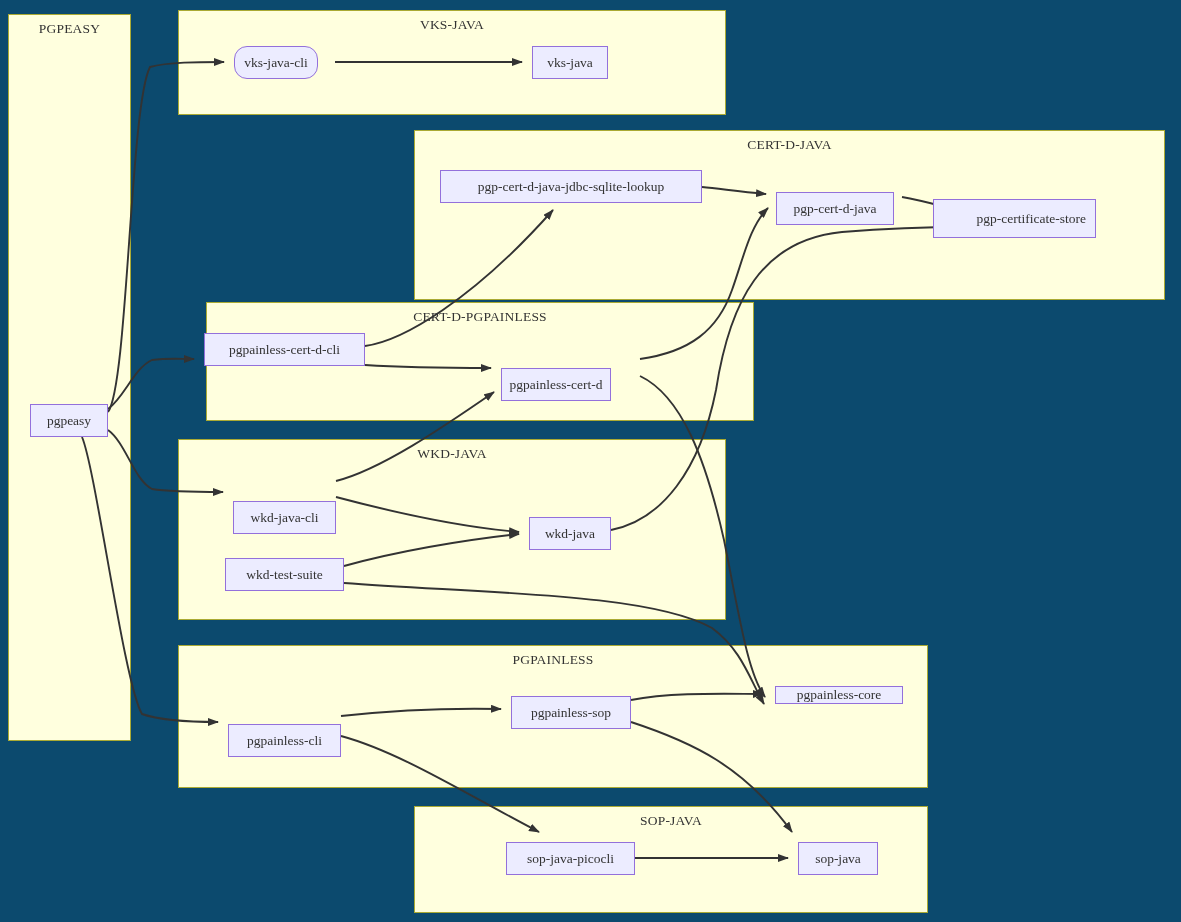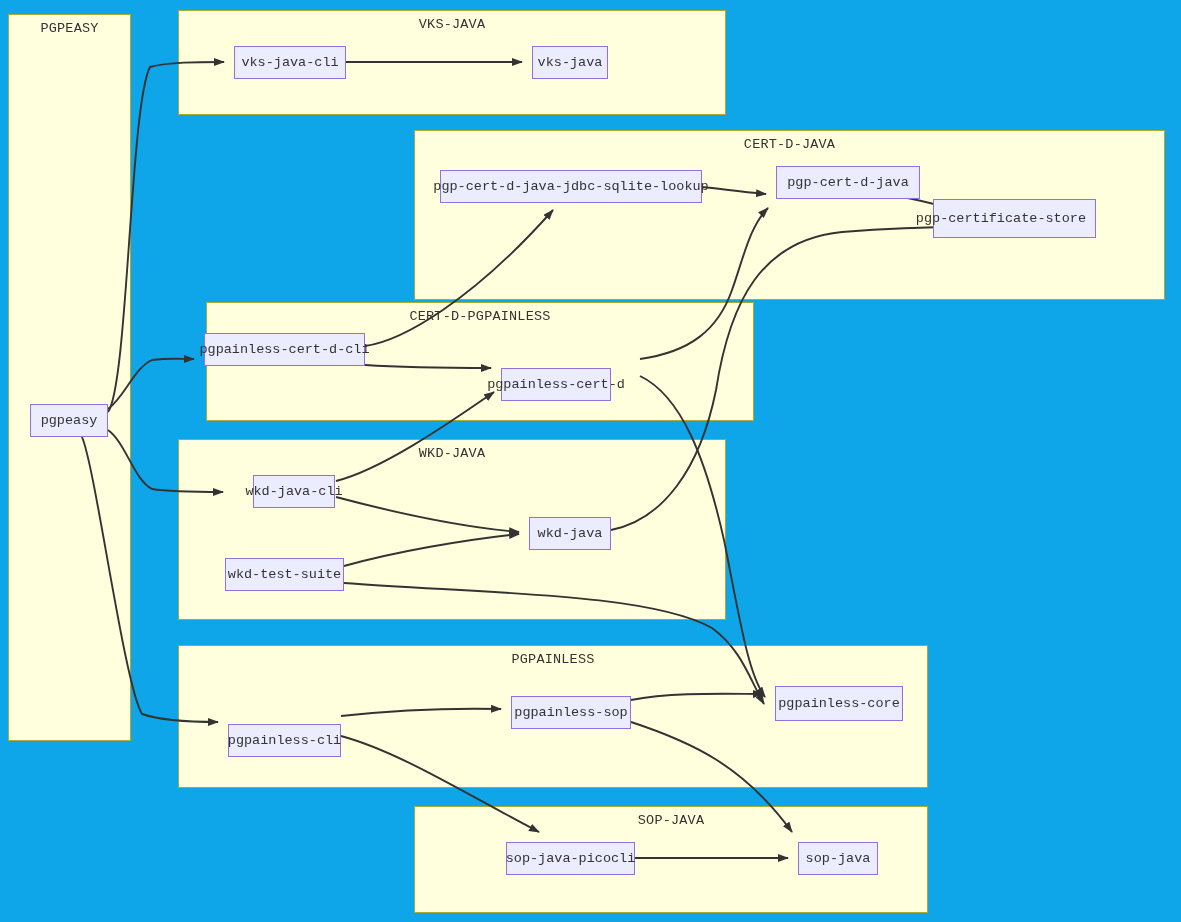--- a/index.html
+++ b/index.html
@@ -1,18 +1,18 @@
 <!DOCTYPE html>
 <html><head>
 <meta charset="utf-8">
 <title>Module Dependency Diagram</title>
 <style>
   html,body{margin:0;padding:0;background:#000;}
-  #stage{position:relative;width:1181px;height:922px;background:#0ea5e9;overflow:hidden;
-         font-family:Liberation Mono, monospace;}
+  #stage{position:relative;width:1181px;height:922px;background:#0c4a6e;overflow:hidden;
+         font-family:Liberation Serif, serif;}
   svg.layer{position:absolute;left:0;top:0;width:1181px;height:922px;overflow:visible;}
   .cluster{position:absolute;background:#ffffde;border:1px solid #aaaa33;box-sizing:border-box;}
   .cluster-label{position:absolute;top:6px;left:0;width:100%;text-align:center;
                  font-size:13.5px;color:#333333;letter-spacing:.2px;white-space:nowrap;}
   .node{position:absolute;background:#ececff;border:1px solid #9370db;box-sizing:border-box;
         display:flex;align-items:center;justify-content:center;
         font-size:13.5px;color:#333333;white-space:nowrap;padding:0 9px;}
   .edge{fill:none;stroke:#333333;stroke-width:1.9px;}
 </style>
 </head>
@@ -79,69 +79,69 @@
       <path class="edge" marker-end="url(#ah)" d="M341,736 C400,752 466,794 539,832"></path>
       <path class="edge" marker-end="url(#ah)" d="M631,722 C692,742 744,766 792,832"></path>
       <path class="edge" marker-end="url(#ah)" d="M635,858 L788,858"></path>
     </g>
   </svg>
 
   <div class="node" style="left:30px;top:404px;width:78px;height:33px;">
     <span>pgpeasy</span>
     </div>
 
-  <div class="node" style="left:234px;top:46px;width:112px;height:33px;">
+  <div class="node" style="left:234px;top:46px;width:84px;height:33px;border-radius:13px;">
     <span>vks-java-cli</span>
     </div>
 
   <div class="node" style="left:532px;top:46px;width:76px;height:33px;">
     <span>vks-java</span>
     </div>
 
   <div class="node" style="left:440px;top:170px;width:262px;height:33px;justify-content:center;">
     <span>pgp-cert-d-java-jdbc-sqlite-lookup</span>
     </div>
 
-  <div class="node" style="left:776px;top:166px;width:144px;height:33px;">
+  <div class="node" style="left:776px;top:192px;width:118px;height:33px;">
     <span>pgp-cert-d-java</span>
     </div>
 
   <div class="node" style="left:933px;top:199px;width:163px;height:39px;justify-content:flex-end;">
     <span>pgp-certificate-store</span>
     </div>
 
   <div class="node" style="left:204px;top:333px;width:161px;height:33px;">
     <span>pgpainless-cert-d-cli</span>
     </div>
 
   <div class="node" style="left:501px;top:368px;width:110px;height:33px;text-align:center;">
     <span>pgpainless-cert-d</span>
     </div>
 
-  <div class="node" style="left:233px;top:475px;width:82px;height:33px;margin-left:20px;">
+  <div class="node" style="left:233px;top:501px;width:103px;height:33px;">
     <span>wkd-java-cli</span>
     </div>
 
   <div class="node" style="left:529px;top:517px;width:82px;height:33px;">
     <span>wkd-java</span>
     </div>
 
   <div class="node" style="left:225px;top:558px;width:119px;height:33px;">
     <span>wkd-test-suite</span>
     </div>
 
   <div class="node" style="left:228px;top:705px;width:113px;height:33px;margin-top:19px;">
     <span>pgpainless-cli</span>
     </div>
 
   <div class="node" style="left:511px;top:696px;width:120px;height:33px;">
     <span>pgpainless-sop</span>
     </div>
 
-  <div class="node" style="left:775px;top:686px;width:128px;height:35px;">
+  <div class="node" style="left:775px;top:686px;width:128px;height:18px;">
     <span>pgpainless-core</span>
     </div>
 
   <div class="node" style="left:506px;top:842px;width:129px;height:33px;justify-content:center;">
     <span>sop-java-picocli</span>
     </div>
 
   <div class="node" style="left:798px;top:842px;width:80px;height:33px;">
     <span>sop-java</span>
     </div>

